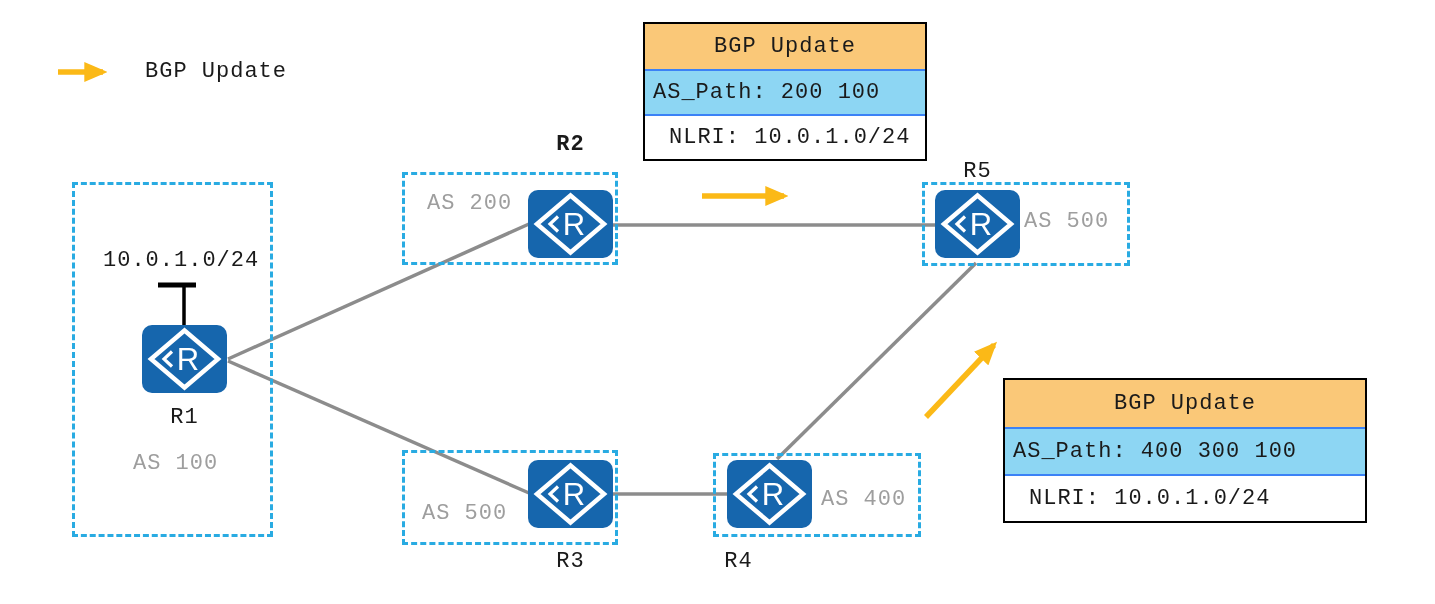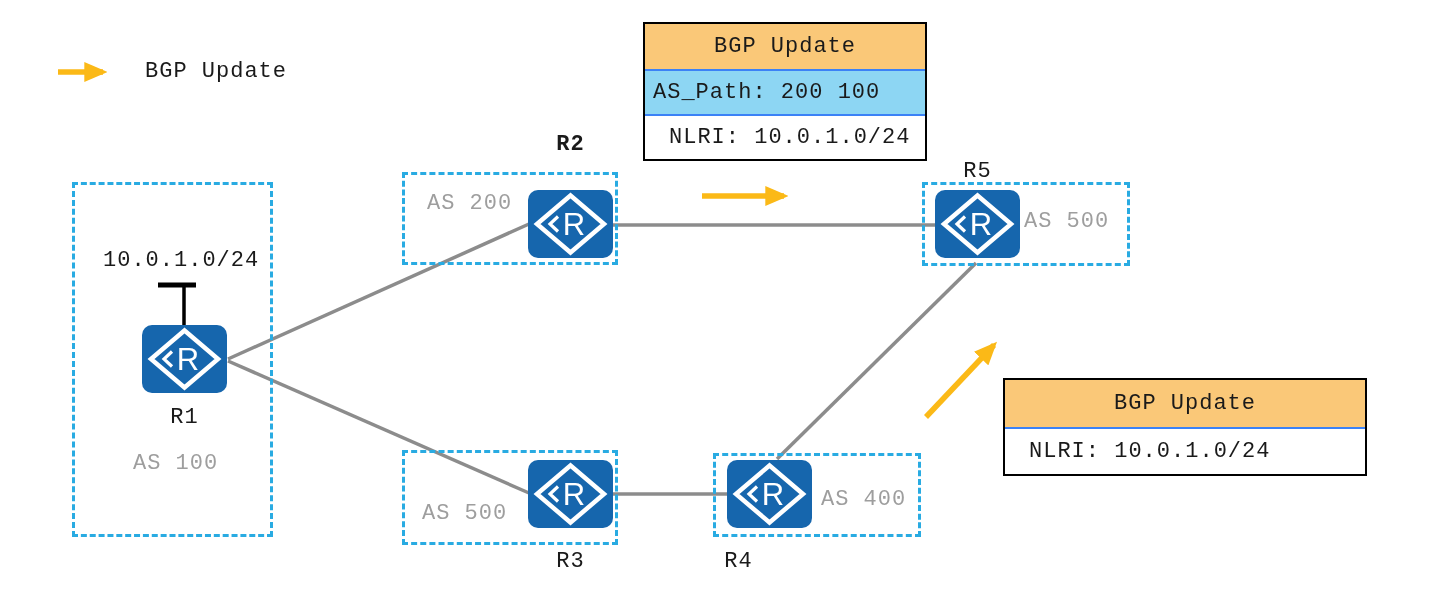--- a/index.html
+++ b/index.html
@@ -139,16 +139,17 @@
   </div>
 
   <div class="bgp-table t-top" style="left:643px;top:22px;">
     <div class="row header">BGP Update</div>
     <div class="row aspath">AS_Path: 200 100</div>
     <div class="row nlri">NLRI: 10.0.1.0/24</div>
   </div>
 
   <div class="bgp-table t-bottom" style="left:1003px;top:378px;">
     <div class="row header">BGP Update</div>
+    <div class="row aspath">AS_Path: 400 300 100</div>
     <div class="row nlri">NLRI: 10.0.1.0/24</div>
   </div>
 
 </div>
 
 </body></html>

